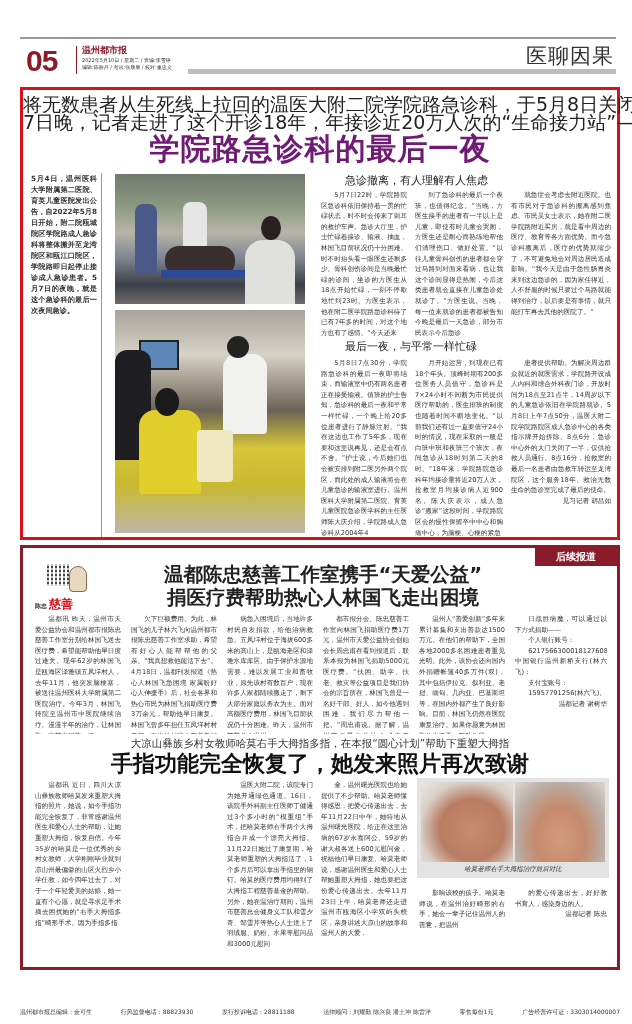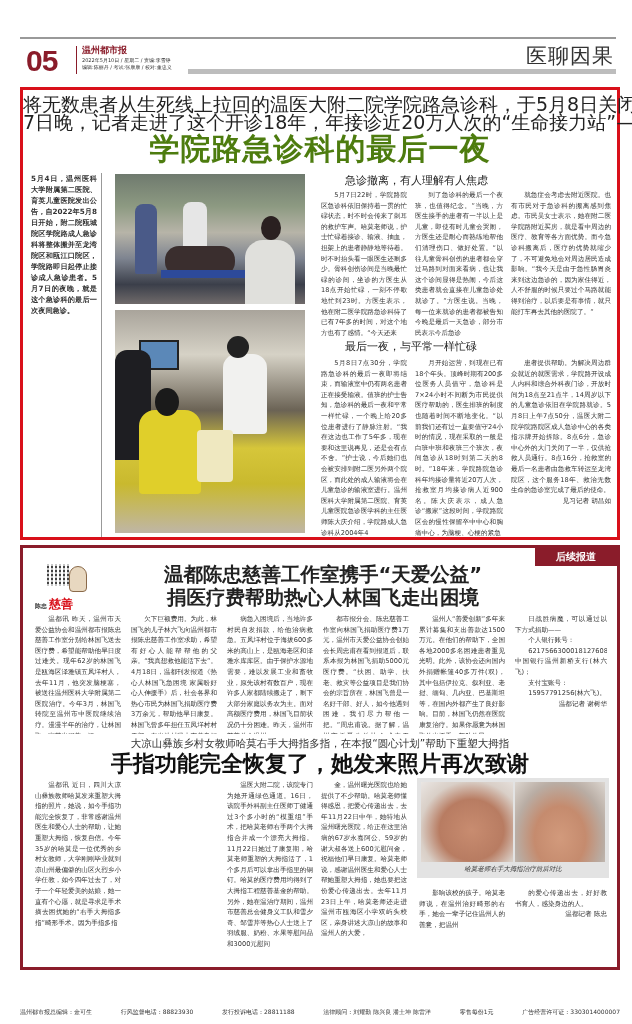--- a/index.html
+++ b/index.html
@@ -13,21 +13,21 @@
   .paper-name { position: absolute; left: 62px; top: 5px; font-size: 9px; font-weight: bold; color: #8a1c2a; line-height: 10px; }
   .paper-meta { position: absolute; left: 62px; top: 17px; font-size: 5px; line-height: 7px; color: #333; white-space: nowrap; }
   .mast-bar { position: absolute; left: 168px; top: 29px; width: 428px; height: 5px; background: #bdbdbd; }
   .section-name { position: absolute; right: 2px; top: 4px; font-size: 21px; color: #333; letter-spacing: 1px; line-height: 24px; font-weight: normal; }
 
   
   .feature { position: absolute; left: 20px; top: 87px; width: 600px; height: 453px; border: 3px solid #d9101a; background: #fff; }
   .kicker { position: absolute; left: 0; width: 594px; text-align: center; font-size: 19px; line-height: 17px; color: #222; white-space: nowrap; }
   .kicker1 { top: 6px; }
   .kicker2 { top: 24px; }
-  .headline { position: absolute; left: 0; top: 41px; width: 594px; text-align: center; font-size: 30px; font-weight: bold; color: #4d7c0f; letter-spacing: 1px; line-height: 36px; }
+  .headline { position: absolute; left: 0; top: 41px; width: 594px; text-align: center; font-size: 30px; font-weight: bold; color: #701a75; letter-spacing: 1px; line-height: 36px; }
 
   .lead { position: absolute; left: 8px; top: 83px; width: 66px; font-size: 7.2px; line-height: 11px; color: #333; font-weight: bold; text-align: justify; }
   .lead-sep { position: absolute; left: 78px; top: 83px; width: 1px; height: 364px; background: #999; }
 
   .photo { position: absolute; overflow: hidden; }
   .photo1 { left: 92px; top: 84px; width: 190px; height: 130px;
     background: linear-gradient(180deg, #6f7a6e 0%, #8d9a82 25%, #b7b4a8 45%, #7e8490 65%, #3b3f4a 85%, #6f6a6a 100%); }
   .photo2 { left: 92px; top: 220px; width: 190px; height: 223px;
     background: linear-gradient(180deg, #a9a49b 0%, #d6d2c6 20%, #6b6355 45%, #d6c63a 62%, #c9b92e 78%, #bfb6a6 100%); }
   .ph-shape { position: absolute; }
@@ -98,21 +98,21 @@
     <div class="ph-shape" style="left:0px;top:40px;width:36px;height:110px;background:#1e1e22;border-radius:12px 12px 0 0;"></div>
     <div class="ph-shape" style="left:108px;top:44px;width:44px;height:80px;background:#f1f1ef;border-radius:14px 14px 4px 4px;"></div>
     <div class="ph-shape" style="left:112px;top:26px;width:22px;height:22px;background:#222;border-radius:50%;"></div>
     <div class="ph-shape" style="left:24px;top:100px;width:62px;height:84px;background:#e0cf2a;border-radius:16px 16px 4px 4px;"></div>
     <div class="ph-shape" style="left:40px;top:78px;width:24px;height:28px;background:#1a1a1a;border-radius:50%;"></div>
     <div class="ph-shape" style="left:82px;top:120px;width:36px;height:52px;background:#efe8c0;border-radius:4px;"></div>
   </div>
 
   <div class="subhead" style="left:298px;top:84px;">急诊撤离，有人理解有人焦虑</div>
   <div class="col" style="left:298px;top:100px;width:86px;">
-      <p>5月7日22时，学院路院区急诊科依旧保持着一贯的忙碌状态，时不时会传来了刺耳的救护车声。哈莫老师说，护士忙碌着接诊、输液、抽血，担架上的患者静静地等待着。时不时抬头看一眼医生还剩多少。骨科创伤诊间是当晚最忙碌的诊间，坐诊的方医生从18点开始忙碌，一刻不停歇地忙到23时。方医生表示，他在附二医学院路急诊科待了已有7年多的时间，对这个地方也有了感情。“今天还来</p>
+      <p>5月7日22时，学院路院区急诊科依旧保持着一贯的忙碌状态，时不时会传来了刺耳的救护车声。急诊大厅里，护士忙碌着接诊、输液、抽血，林国飞目前状况仍十分困难。时不时抬头看一眼医生还剩多少。骨科创伤诊间是当晚最忙碌的诊间，坐诊的方医生从18点开始忙碌，一刻不停歇地忙到23时。方医生表示，他在附二医学院路急诊科待了已有7年多的时间，对这个地方也有了感情。“今天还来</p>
     </div>
   <div class="col" style="left:392px;top:100px;width:88px;">
       <p>到了急诊科的最后一个夜班，也值得纪念。”当晚，方医生接手的患者有一半以上是儿童，即使有时儿童会哭闹，方医生还是耐心而熟练地帮他们清理伤口、做好处置。“以往儿童骨科创伤的患者都会穿过马路到对面来看病，也让我这个诊间显得是热闹，今后这类患者就会直接在儿童急诊处就诊了。”方医生说。当晚，每一位来就诊的患者都被告知今晚是最后一天急诊，部分市民表示今后急诊</p>
     </div>
   <div class="col" style="left:488px;top:100px;width:100px;">
       <p>就急症会考虑去附近医院。也有市民对于急诊科的搬离感到焦虑。市民吴女士表示，她在附二医学院路附近买房，就是看中周边的医疗、教育等各方面优势。而今急诊科搬离后，医疗的优势就缩少了，不可避免地会对周边居民造成影响。“我今天是由于急性肠胃炎来到这边急诊的，因为家住得近，人不舒服的时候只要过个马路就能得到治疗，以后要是有事情，就只能打车再去其他的医院了。”</p>
     </div>
 
   <div class="subhead" style="left:298px;top:250px;">最后一夜，与平常一样忙碌</div>
   <div class="col" style="left:298px;top:268px;width:86px;height:178px;overflow:hidden;">

